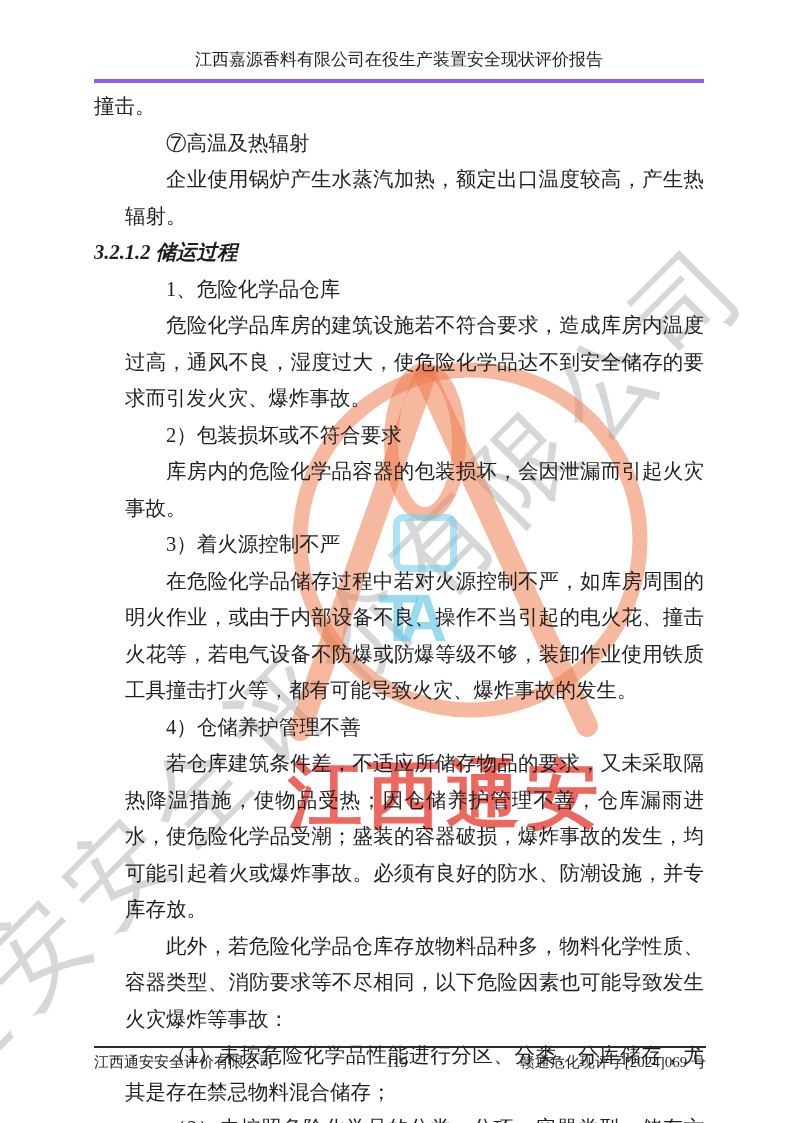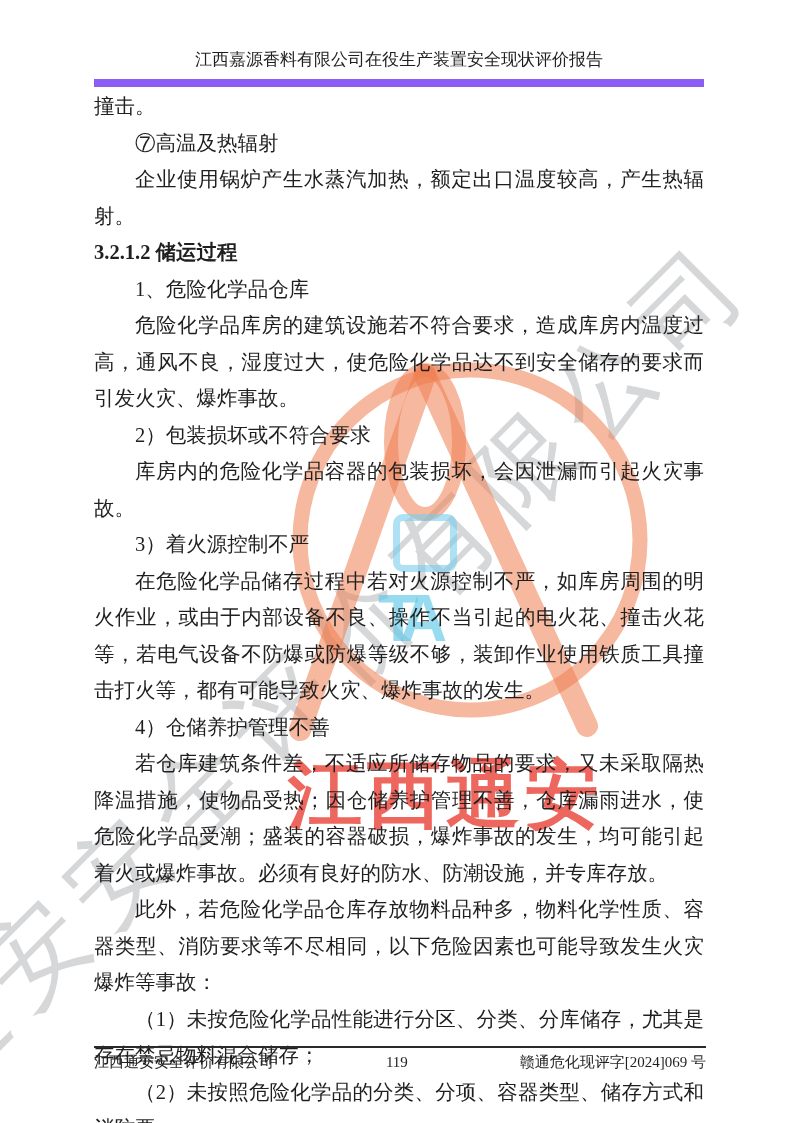--- a/index.html
+++ b/index.html
@@ -37,31 +37,31 @@
     position:absolute;left:280px;top:758px;
     font-size:74px;font-weight:700;letter-spacing:5px;line-height:1;
     color:rgba(232,45,32,0.72);
     font-family:"Liberation Sans","DejaVu Sans",sans-serif;
     margin-left:8px;
   }
   
   .header{
     position:absolute;left:94px;top:48px;width:610px;z-index:1;
     text-align:center;font-size:17px;
-    padding-bottom:8px;border-bottom:8px solid #8b5cf6;
+    padding-bottom:8px;border-bottom:4px solid #8b5cf6;
   }
   .content{
     position:absolute;left:94px;top:88px;width:610px;z-index:1;
     font-size:20.5px;line-height:36.5px;
     text-align:justify;
   }
   .para{margin:0;}
-  .para.indent{text-indent:2em;}
+  .para.indent{text-indent:2em;margin-left:31px;}
   .para.noindent{text-indent:0;}
-  .para.heading{text-indent:0;font-weight:700;}
+  .para.heading{text-indent:0;font-weight:700;font-style:italic;}
   .footer{
     position:absolute;left:94px;top:1046px;width:612px;z-index:1;
     border-top:2px solid #2a2a2a;padding-top:5px;
     display:flex;justify-content:space-between;align-items:baseline;
     font-size:15px;
   }
 </style>
 </head>
 <body>
 

